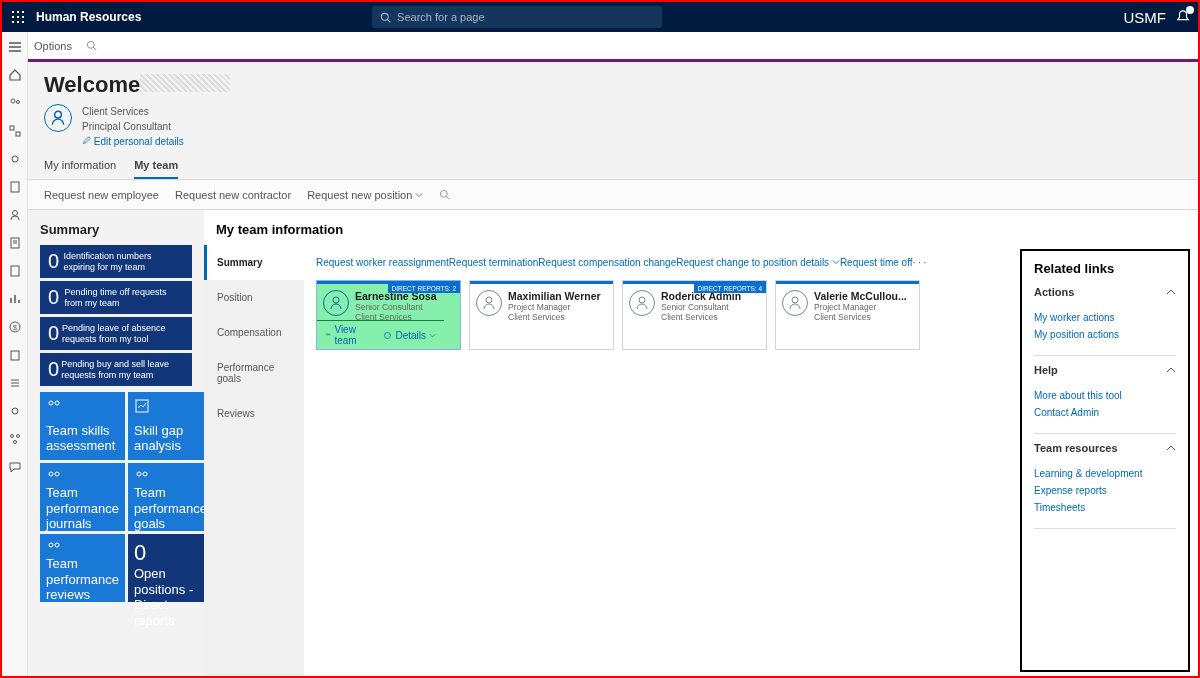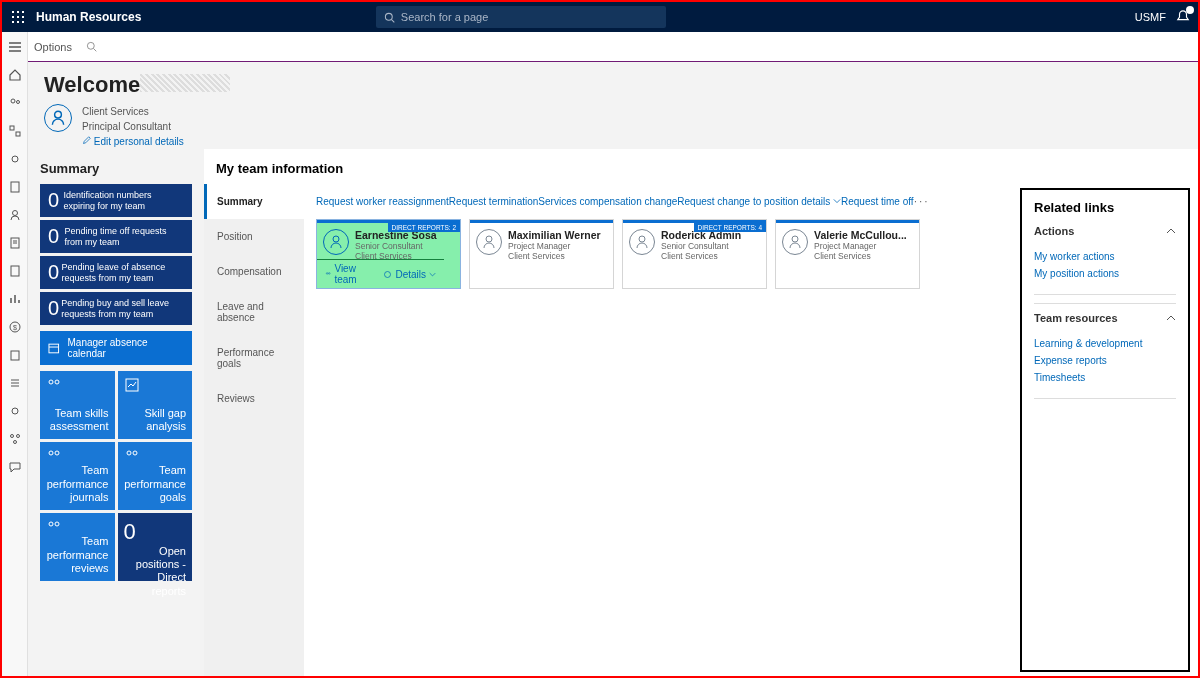--- a/index.html
+++ b/index.html
@@ -5,26 +5,26 @@
   * { box-sizing: border-box; margin: 0; padding: 0; font-family: "Segoe UI", Arial, sans-serif; }
   body { background: #f3f3f3; border: 2px solid red; width: 1200px; height: 678px; overflow: hidden; position: relative; }
   
   
   .topbar { background: #001b3f; color: #fff; height: 30px; display: flex; align-items: center; padding: 0 8px; }
   .topbar .waffle { width: 16px; height: 16px; display: inline-flex; align-items: center; justify-content: center; margin-right: 10px; }
   .topbar .title { font-size: 12px; font-weight: 600; }
   .topbar .search { margin: 16px auto; background: #14355c; width: 290px; height: 22px; border-radius: 2px; display: flex; align-items: center; padding: 0 8px; color: #aab6c7; font-size: 11px; }
   .topbar .search svg { margin-right: 6px; }
   .topbar .right { display: flex; align-items: center; gap: 10px; margin-left: auto; }
-  .topbar .company { font-size: 11px; }
+  .topbar .company { font-size: 15px; }
   .bell { position: relative; }
   .bell .badge { position: absolute; top: -4px; right: -4px; background: #fff; color: #001b3f; border-radius: 50%; width: 8px; height: 8px; }
   
   
-  .optionsbar { background: #fff; border-bottom: 1px solid #701a75; height: 30px; display: flex; align-items: center; padding-left: 32px; font-size: 11px; color: #555; gap: 14px; }
+  .optionsbar { background: #fff; border-bottom: 3px solid #701a75; height: 30px; display: flex; align-items: center; padding-left: 32px; font-size: 11px; color: #555; gap: 14px; }
   .optionsbar .searchmini { color: #888; }
   
   
   .leftrail { position: absolute; top: 30px; left: 0; width: 26px; height: calc(100% - 30px); border-right: 1px solid #e0e0e0; background: #f8f8f8; display: flex; flex-direction: column; align-items: center; padding-top: 8px; gap: 14px; }
   .leftrail .railicon { width: 14px; height: 14px; color: #555; cursor: pointer; }
   
   
   .main { position: absolute; top: 60px; left: 26px; right: 0; bottom: 0; display: flex; }
   
   
@@ -51,21 +51,21 @@
   .col-summary h3 { font-size: 13px; font-weight: 600; margin-bottom: 8px; color: #222; }
   .sumwrap { display: flex; flex-direction: column; gap: 3px; }
   .sumrow { background: #11377a; color: #fff; display: flex; align-items: center; padding: 5px 8px; min-height: 30px; cursor:pointer; }
   .sumrow .num { font-size: 20px; font-weight: 300; width: 22px; }
   .sumrow .lbl { font-size: 9px; line-height: 1.2; }
   .calendar-row { background: #0a6ed1; color: #fff; padding: 6px 8px; font-size: 10px; display: flex; align-items: center; gap: 8px; margin-top: 3px; cursor:pointer;}
   .tilegrid { display: grid; grid-template-columns: 1fr 1fr; gap: 3px; margin-top: 3px; }
   .tile { background: #1a78d6; color: #fff; height: 68px; padding: 6px; display: flex; flex-direction: column; justify-content: space-between; cursor:pointer;}
   .tile.dark { background: #11377a; }
   .tile .ticon { height: 16px; }
-  .tile .tlbl { font-size: 11px; line-height: 1.2; text-align: right; }
+  .tile .tlbl { font-size: 13px; line-height: 1.2; }
   .tile .tnum { font-size: 22px; font-weight: 300; }
   
   
   .sidetabs { width: 100px; background: #f0f0f0; display: flex; flex-direction: column; font-size: 10px; }
   .sidetabs .stab { padding: 12px 10px; color: #555; cursor: pointer; border-left: 3px solid transparent; }
   .sidetabs .stab.active { background: #fff; border-left: 3px solid #0168b8; font-weight: 600; color: #222; }
   
   
   .teaminfo { flex: 1; padding: 12px; background: #fff; overflow: auto; }
   .teamactions { display: flex; font-size: 10px; color: #0168b8; margin-bottom: 12px; flex-wrap: wrap; align-items: center; }
@@ -251,50 +251,60 @@
         <div class="editlink">
           <svg width="9" height="9" style="display:inline" viewBox="0 0 12 12">
               <path d="M2 10l1-3 6-6 2 2-6 6z" fill="none" stroke="#0168b8"></path>
             </svg>
           <span>Edit personal details</span>
         </div>
       </div>
     </div>
   </div>
 
-
+  <div class="tabs">
+    <div class="tab">My information</div>
+    <div class="tab active">My team</div>
+  </div>
+
+  <div class="actionstrip">
+    <span class="item">Request new employee</span>
+    <span class="item">Request new contractor</span>
+    <span class="item"><span>Request new position</span> <svg width="8" height="8" style="display:inline" viewBox="0 0 10 10">
+          <path d="M1 3l4 4 4-4" fill="none" stroke="#555"></path>
+        </svg></span>
+    <span>
+        <svg width="11" height="11" viewBox="0 0 16 16">
+          <circle cx="7" cy="7" r="5" fill="none" stroke="#888" stroke-width="1.3"></circle>
+          <line x1="11" y1="11" x2="15" y2="15" stroke="#888" stroke-width="1.3"></line>
+        </svg>
+      </span>
+  </div>
 
   <div class="content">
 
     <div class="col-summary">
       <h3>Summary</h3>
       <div class="sumwrap">
         <div class="sumrow">
             <span class="num">0</span>
             <span class="lbl">Identification numbers expiring for my team</span>
           </div>
         <div class="sumrow">
             <span class="num">0</span>
             <span class="lbl">Pending time off requests from my team</span>
           </div>
         <div class="sumrow">
             <span class="num">0</span>
-            <span class="lbl">Pending leave of absence requests from my team</span>
+            <span class="lbl">Pending leave of absence requests from my tool</span>
           </div>
         <div class="sumrow">
             <span class="num">0</span>
             <span class="lbl">Pending buy and sell leave requests from my team</span>
           </div>
-        <div class="calendar-row">
-          <svg width="12" height="12" viewBox="0 0 12 12">
-              <rect x="1" y="2" width="10" height="9" fill="none" stroke="#fff"></rect>
-              <path d="M1 5h10" stroke="#fff"></path>
-            </svg>
-          <span>Manager absence calendar</span>
-        </div>
         <div class="tilegrid">
           <div class="tile">
               <span class="ticon">
                 <svg width="16" height="16">
                   <circle cx="5" cy="5" r="2" fill="none" stroke="#fff"></circle>
                   <circle cx="11" cy="5" r="2" fill="none" stroke="#fff"></circle>
                 </svg>
               </span>
               <span class="tlbl">Team skills assessment</span>
             </div>
@@ -343,30 +353,29 @@
     </div>
 
     <div style="flex:1; display:flex; flex-direction:column; background:#fff;">
       <h3 style="font-size:13px; font-weight:600; padding:12px 12px 8px 12px;">My team information</h3>
       <div style="flex:1; display:flex; overflow:hidden;">
 
         <div class="sidetabs">
           <div class="stab active">Summary</div>
           <div class="stab">Position</div>
           <div class="stab">Compensation</div>
-          <div class="stab">Leave and absence</div>
           <div class="stab">Performance goals</div>
           <div class="stab">Reviews</div>
         </div>
 
         <div class="teaminfo">
           <div class="teamactions">
             <span class="ta">Request worker reassignment</span>
             <span class="ta">Request termination</span>
-            <span class="ta">Services compensation change</span>
+            <span class="ta">Request compensation change</span>
             <span class="ta"><span>Request change to position details</span> <svg width="8" height="8" style="display:inline" viewBox="0 0 10 10">
                   <path d="M1 3l4 4 4-4" fill="none" stroke="#0168b8"></path>
                 </svg></span>
             <span class="ta">Request time off</span>
             <span class="more">···</span>
           </div>
 
           <div class="cards">
 
             <div class="card selected">
@@ -465,20 +474,30 @@
             <div class="shead">
                 <span>Actions</span>
                 <svg class="chev" width="10" height="10" viewBox="0 0 10 10">
                   <path d="M1 3l4 4 4-4" fill="none" stroke="#555"></path>
                 </svg>
               </div>
             <span class="slink">My worker actions</span>
             <span class="slink">My position actions</span>
           </div>
           <hr>
+          <div class="section">
+            <div class="shead">
+                <span>Help</span>
+                <svg class="chev" width="10" height="10" viewBox="0 0 10 10">
+                  <path d="M1 3l4 4 4-4" fill="none" stroke="#555"></path>
+                </svg>
+              </div>
+            <span class="slink">More about this tool</span>
+            <span class="slink">Contact Admin</span>
+          </div>
           <hr>
           <div class="section">
             <div class="shead">
                 <span>Team resources</span>
                 <svg class="chev" width="10" height="10" viewBox="0 0 10 10">
                   <path d="M1 3l4 4 4-4" fill="none" stroke="#555"></path>
                 </svg>
               </div>
             <span class="slink">Learning &amp; development</span>
             <span class="slink">Expense reports</span>

